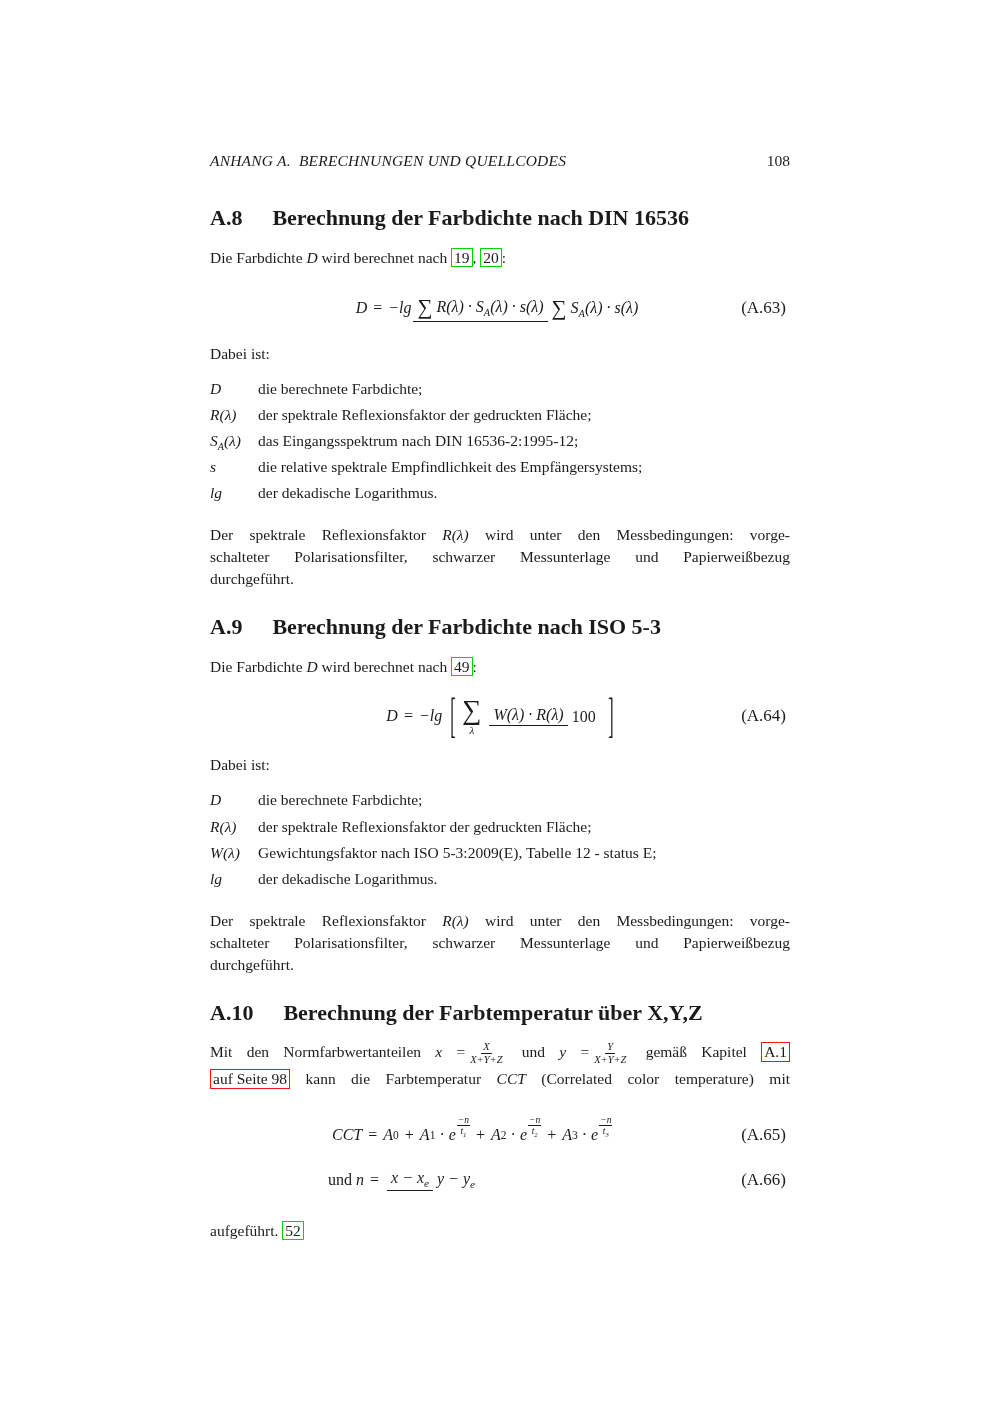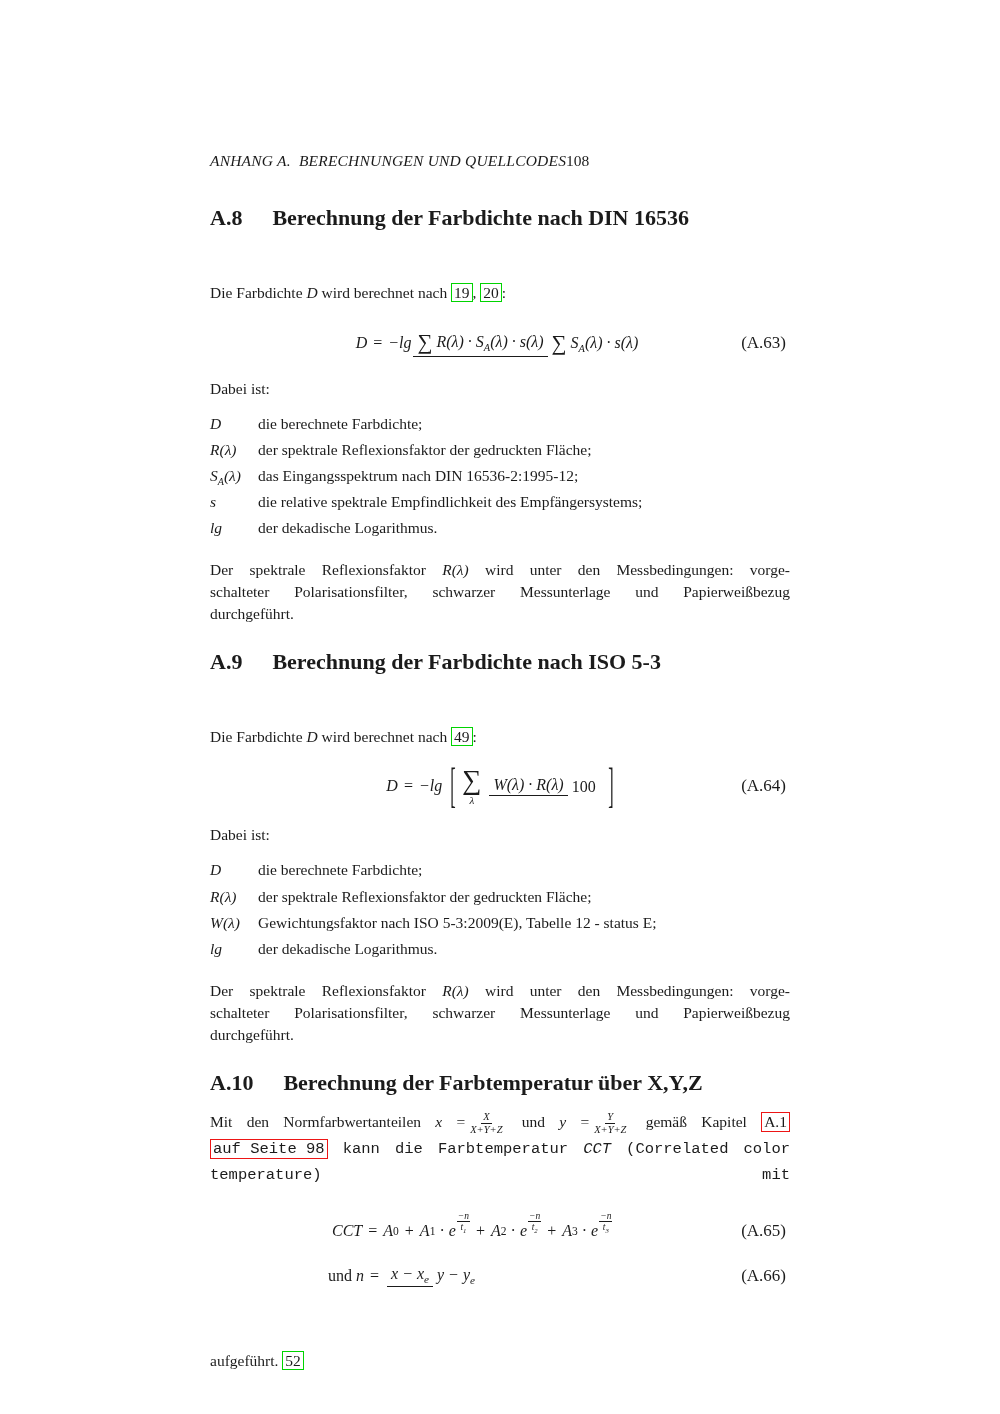--- a/index.html
+++ b/index.html
@@ -1,40 +1,40 @@
 <!DOCTYPE html>
 <html><head>
 <meta charset="utf-8">
 <style>
   html,body{margin:0;padding:0;background:#ffffff;}
   .page{position:relative;width:1000px;height:1414px;background:#ffffff;overflow:hidden;
         font-family:"Liberation Serif",serif;color:#1b1b1b;}
   .content{position:absolute;left:210px;top:0;width:580px;}
 
   
-  .running{display:flex;align-items:baseline;margin-top:152px;
+  .running{display:flex;justify-content:space-between;align-items:baseline;margin-top:152px;
            font-size:15.5px;}
   .running .rh-title{font-style:italic;white-space:pre;letter-spacing:0.2px;}
   .running .rh-page{font-style:normal;}
 
   
   .sechead{display:flex;align-items:baseline;font-weight:bold;font-size:22px;line-height:28px;}
   .sechead .secnum{margin-right:30px;}
 
   p{margin:0;}
   .body-line{font-size:15.5px;line-height:22px;}
   .just{text-align:justify;text-align-last:justify;}
   .intro{margin-top:16px;font-size:15.5px;line-height:20px;}
   .dabei{margin-top:8px;font-size:15.5px;line-height:20px;}
 
   .it{font-style:italic;}
 
   
   .cite{display:inline-block;border:1.5px solid #00d400;padding:0 2px;line-height:17px;
-        font-size:15.5px;color:#1b1b1b;text-decoration:none;margin-top:35px;}
+        font-size:15.5px;color:#1b1b1b;text-decoration:none;}
   .refbox{display:inline-block;border:1.5px solid #ed1515;padding:0 2px;line-height:18px;
         font-size:15.5px;color:#1b1b1b;text-decoration:none;}
 
   
   .defs{margin-top:15px;}
   .defrow{display:flex;font-size:15.5px;line-height:20px;}
   .dsym{flex:0 0 48px;font-style:italic;}
   .ddesc{flex:1;}
   sub.s{font-size:0.65em;font-style:italic;}
 
@@ -183,21 +183,21 @@
     </div>
 
     <div style="margin-top:12px;">
       <p class="body-line just" style="line-height:26px;"><span>Mit den Normfarbwertanteilen </span><span class="it">x</span> <span>=</span><span class="ifrac">
             <span class="en">X</span>
             <span class="ed">X+Y+Z</span>
           </span><span> und </span><span class="it">y</span> <span>=</span><span class="ifrac">
             <span class="en">Y</span>
             <span class="ed">X+Y+Z</span>
           </span><span> gemäß Kapitel </span><span class="refbox">A.1</span></p>
-      <p class="body-line just" style="line-height:26px;font-family:Liberation Mono, monospace;"><span class="refbox">auf Seite 98</span><span> kann die Farbtemperatur </span><span class="it">CCT</span><span> (Correlated color temperature) mit</span></p>
+      <p class="body-line just" style="line-height:26px;"><span class="refbox">auf Seite 98</span><span> kann die Farbtemperatur </span><span class="it">CCT</span><span> (Correlated color temperature) mit</span></p>
     </div>
 
     <div class="equation leftalign" style="margin-top:28px;height:30px;">
       <span class="it">CCT</span>
       <span class="eqs">=</span>
       <span class="it">A</span>
         <sub class="ts">0</sub>
       <span class="eqs">+</span>
       <span class="it">A</span>
         <sub class="ts">1</sub>

